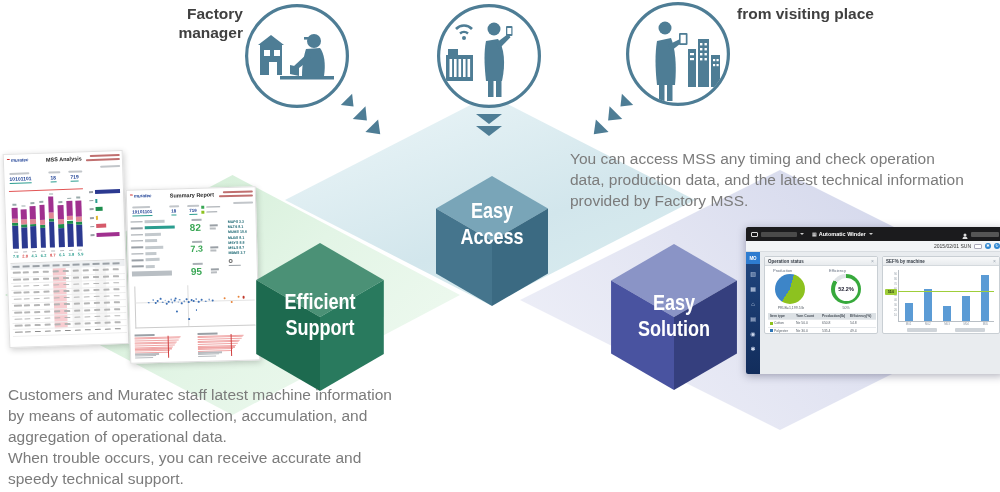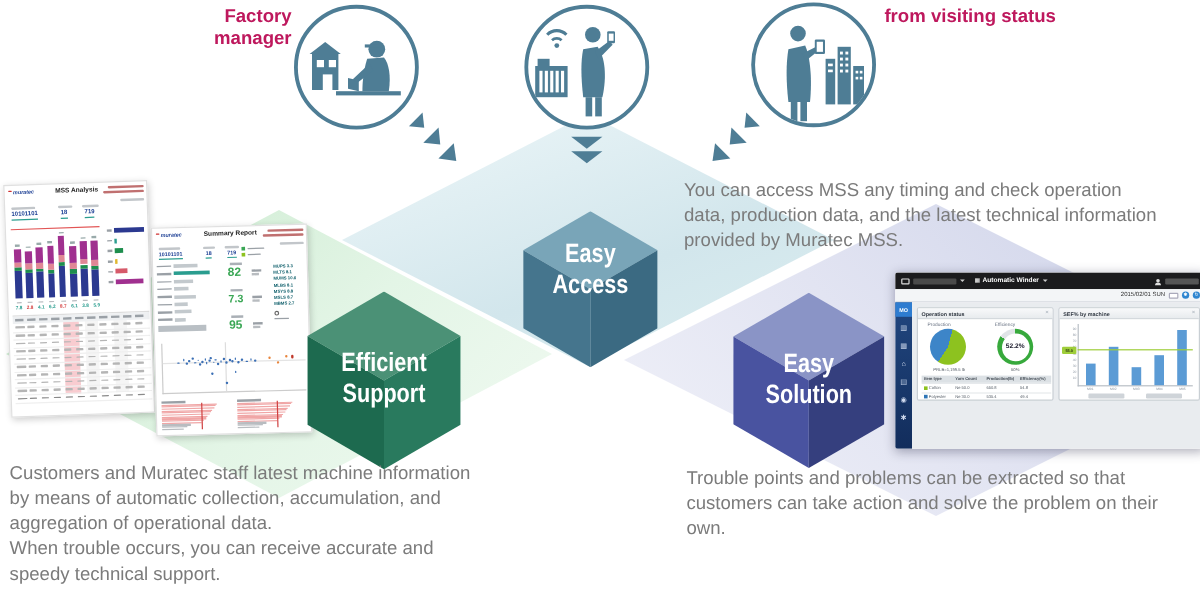--- a/index.html
+++ b/index.html
@@ -11,21 +11,21 @@
   .diamond{position:absolute;clip-path:polygon(50% 0,100% 50%,50% 100%,0 50%);}
   #diamond-cyan{left:285px;top:95px;width:410px;height:210px;
     background:linear-gradient(160deg,#eef7f9 0%,#d2e6ec 60%,#dbeef0 100%);}
   #diamond-green{left:5px;top:175px;width:455px;height:240px;
     background:linear-gradient(135deg,#c8e9cc 0%,#e3f5e6 55%,#f1faf2 100%);}
   #diamond-lavender{left:520px;top:170px;width:520px;height:260px;
     background:linear-gradient(225deg,#ccd1e8 0%,#e2e4f2 55%,#f1f2f9 100%);}
 
   
   .persona{position:absolute;}
-  .persona-label{position:absolute;font-size:15.5px;font-weight:bold;color:#be185d;
+  .persona-label{position:absolute;font-size:15.5px;font-weight:bold;color:#404040;
     line-height:19px;white-space:pre-line;}
 
   
   .tri{position:absolute;width:0;height:0;border-style:solid;
        border-color:#4e7d95 transparent transparent transparent;}
 
   
   .cube{position:absolute;}
   .cube-label{position:absolute;text-align:center;color:#fff;font-weight:bold;
     line-height:24px;transform:scaleX(.82);transform-origin:center;}
@@ -92,21 +92,21 @@
 </head>
 <body>
 
 <div id="canvas">
 
   <div class="diamond" id="diamond-green"></div>
   <div class="diamond" id="diamond-cyan"></div>
   <div class="diamond" id="diamond-lavender"></div>
 
   <div class="persona-label" style="left:119px;top:4px;width:124px;text-align:right;">Factory manager</div>
-  <div class="persona-label" style="left:737px;top:4px;width:170px;">from visiting status</div>
+  <div class="persona-label" style="left:737px;top:4px;width:170px;">from visiting place</div>
 
   <svg class="persona" style="left:244px;top:3px;" width="106" height="106" viewBox="0 0 106 106">
     <defs>
         <clipPath id="c1">
           <circle cx="53" cy="53" r="49"></circle>
         </clipPath>
       </defs>
     <circle cx="53" cy="53" r="50.4" fill="#fff" stroke="#4e7d95" stroke-width="3.2"></circle>
     <g clip-path="url(#c1)" fill="#4e7d95">
       <polygon points="14,42 27,32 40,42"></polygon>
@@ -622,24 +622,23 @@
   <svg class="cube" style="left:611px;top:244px;" width="126" height="146" viewBox="0 0 100 116">
     <polygon points="50,0 100,29 50,58 0,29" fill="#8a94c6"></polygon>
     <polygon points="0,29 50,58 50,116 0,87" fill="#4953a0"></polygon>
     <polygon points="50,58 100,29 100,87 50,116" fill="#353f7e"></polygon>
   </svg>
   <div class="cube-label" style="left:611px;top:290px;width:126px;font-size:22px;line-height:26px;">
     <div>Easy</div>
       <div>Solution</div>
   </div>
 
-  <div class="para" style="left:570px;top:148px;width:402px;">You can access MSS any timing and check operation data, production data, and the latest technical information provided by Muratec MSS.</div>
+  <div class="para" style="left:570px;top:148px;width:402px;">You can access MSS any timing and check operation data, production data, and the latest technical information provided by Factory MSS.</div>
   <div class="para" style="left:8px;top:384px;width:395px;">Customers and Muratec staff latest machine information by means of automatic collection, accumulation, and aggregation of operational data.
 When trouble occurs, you can receive accurate and speedy technical support.</div>
-  <div class="para" style="left:572px;top:388px;width:425px;">Trouble points and problems can be extracted so that customers can take action and solve the problem on their own.</div>
 
   <div id="dashboard">
     <div class="db-titlebar">
       <span style="display:inline-block;width:7px;height:5px;border:1px solid #ddd;border-radius:1px;"></span>
       <span class="db-redact" style="width:36px;"></span>
       <span class="caret"></span>
       <span style="margin-left:8px;font-size:5px;color:#fff;">▦</span>
       <span style="margin-left:2px;font-size:5.5px;font-weight:bold;color:#fff;">Automatic Winder</span>
       <span class="caret"></span>
       <span style="margin-left:auto;">

